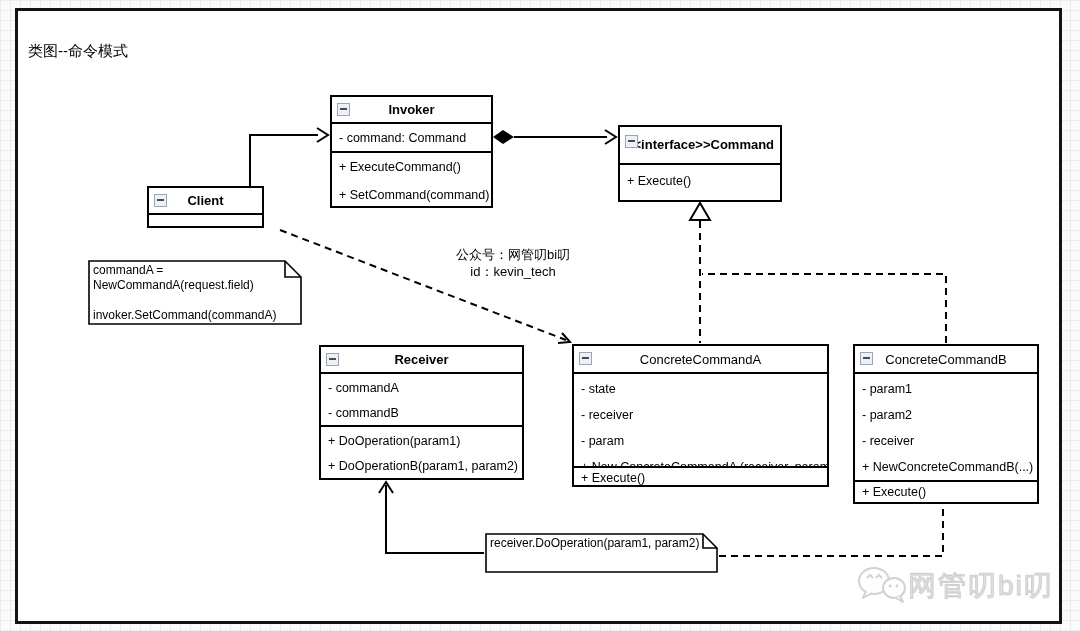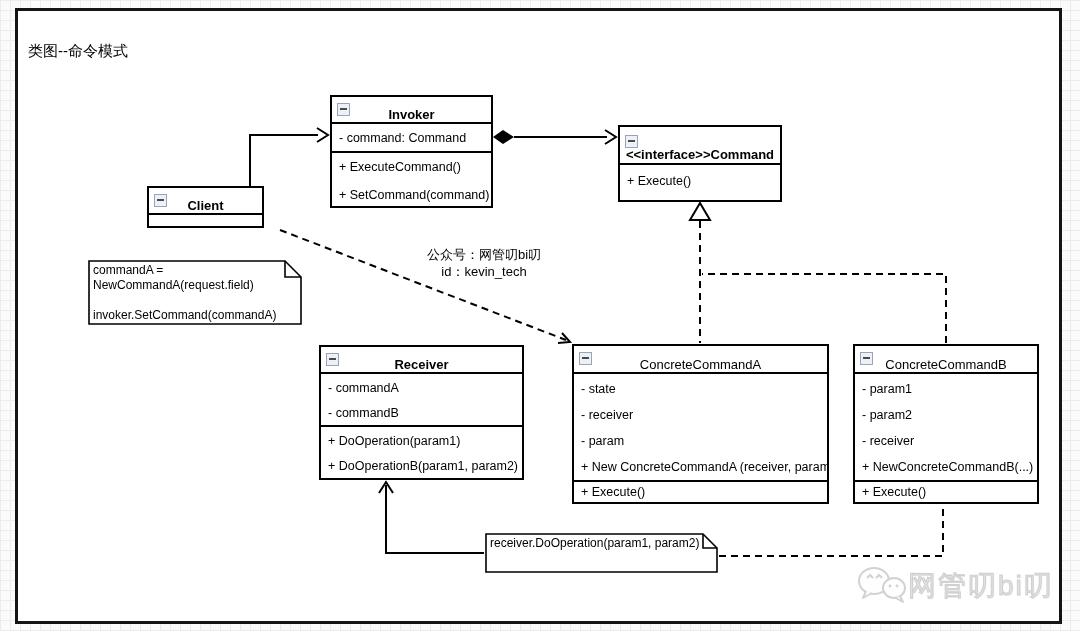--- a/index.html
+++ b/index.html
@@ -10,38 +10,38 @@
                      linear-gradient(90deg,#ececec 1px,transparent 1px);
     background-size:10px 10px;}
   .canvas{position:absolute;left:15px;top:8px;width:1041px;height:610px;
     background:#ffffff;border:3px solid #141414;}
   .page-title{position:absolute;left:28px;top:42px;font-size:15px;color:#000;}
   .connectors{position:absolute;left:0;top:0;width:1080px;height:631px;pointer-events:none;}
 
   .uml-class{position:absolute;background:#fff;border:2px solid #000;
     font-size:12.5px;color:#000;box-sizing:border-box;display:flex;flex-direction:column;}
   .uml-title{position:relative;border-bottom:2px solid #000;display:flex;
-    align-items:flex-end;justify-content:center;font-weight:bold;font-size:13px;flex:0 0 auto;}
+    align-items:center;justify-content:center;font-weight:bold;font-size:13px;flex:0 0 auto;}
   .uml-title.regular{font-weight:normal;}
   .uml-title .tline{line-height:16px;}
   .collapse-icon{position:absolute;left:5px;top:50%;margin-top:-7px;width:13px;height:13px;
     background:#edf1f7;border:1px solid #98a4b8;box-sizing:border-box;}
   .collapse-icon::after{content:"";display:block;width:7px;height:2px;background:#4a4a4a;margin:4px auto 0;}
   .title2 .collapse-icon{top:8px;margin-top:0;}
   .uml-sec{box-sizing:border-box;overflow:hidden;}
   .uml-sec.divided{border-bottom:2px solid #000;}
   .m{display:flex;align-items:center;padding:0 7px;white-space:nowrap;overflow:hidden;border-radius:8px;}
 
   .note{position:absolute;box-sizing:border-box;}
   .note svg{position:absolute;left:0;top:0;}
   .note .note-text{position:absolute;left:0;top:0;right:0;bottom:0;padding:3px 5px;
     font-size:12px;line-height:15px;color:#000;}
   .note .note-line{min-height:15px;white-space:nowrap;}
 
-  .center-annotation{position:absolute;left:414px;top:246px;width:140px;text-align:center;
+  .center-annotation{position:absolute;left:443px;top:246px;width:140px;text-align:center;
     font-size:13px;line-height:17px;color:#000;white-space:nowrap;}
 
   .watermark{position:absolute;left:856px;top:564px;display:flex;align-items:center;}
   .watermark .wm-text{font-size:28px;letter-spacing:2px;color:#e2e2e2;
     -webkit-text-stroke:1px #cfcfcf;text-shadow:1px 1px 0 #f4f4f4;}
 
   
   #invoker{left:330px;top:95px;width:163px;height:113px;}
   #invoker .uml-title{height:25px;}
   #invoker .attrs{height:30px;}
@@ -56,21 +56,21 @@
   #command .uml-title{height:36px;flex-direction:row;justify-content:center;}
   #command .methods .m{height:32px;}
 
   #receiver{left:319px;top:345px;width:205px;height:135px;}
   #receiver .uml-title{height:25px;}
   #receiver .attrs{height:54px;padding-top:1px;}
   #receiver .attrs .m{height:25px;}
   #receiver .methods{padding-top:2px;}
   #receiver .methods .m{height:25px;}
 
-  #ccA{left:572px;top:344px;width:257px;height:160px;}
+  #ccA{left:572px;top:344px;width:257px;height:143px;}
   #ccB{left:853px;top:344px;width:186px;height:160px;}
   #ccA .uml-title,#ccB .uml-title{height:26px;}
   #ccA .attrs,#ccB .attrs{height:108px;padding-top:2px;}
   #ccA .attrs .m,#ccB .attrs .m{height:26px;}
   #ccA .methods .m,#ccB .methods .m{height:20px;}
 
   #note-client{left:88px;top:260px;width:190px;height:65px;}
   #note-exec{left:485px;top:533px;width:234px;height:40px;}
 </style>
 </head>

